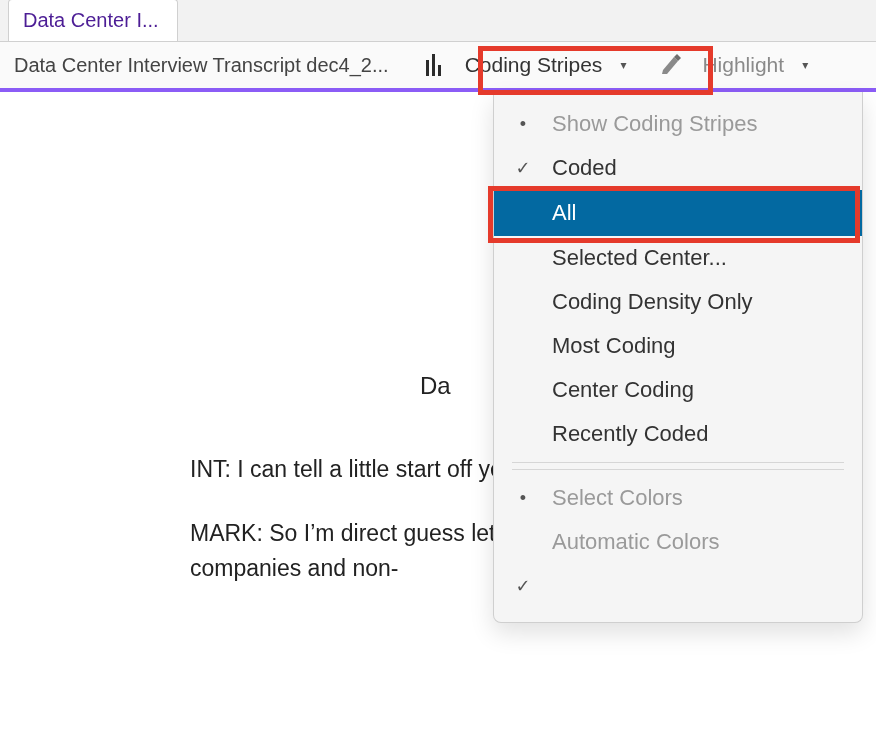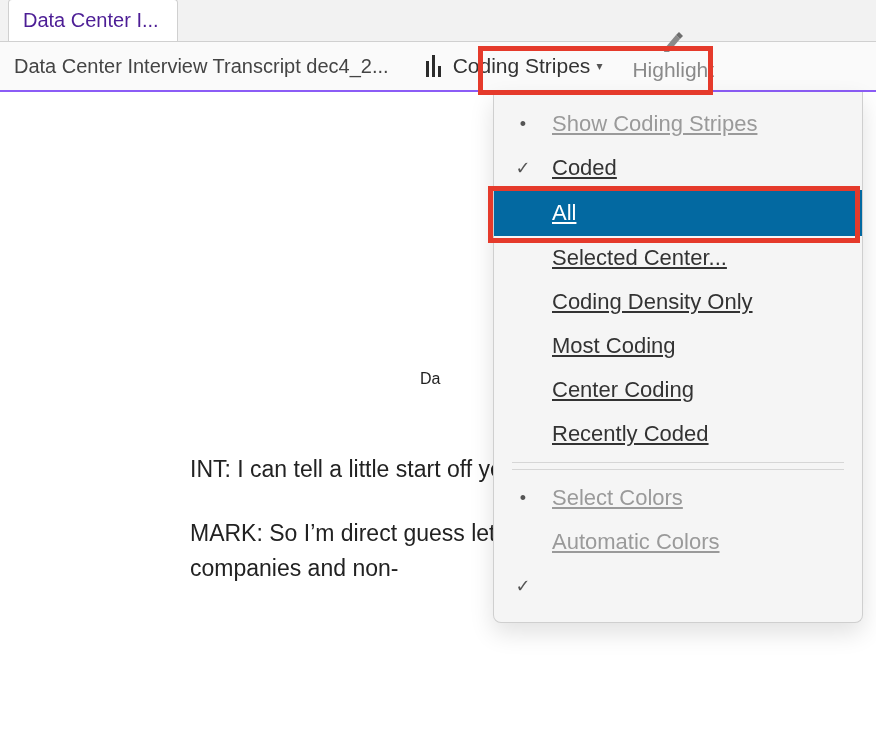--- a/index.html
+++ b/index.html
@@ -37,59 +37,59 @@
     overflow: hidden;
     text-overflow: ellipsis;
   }
 
   
   .toolbar {
     display: flex;
     align-items: center;
     height: 50px;
     background: #fafafa;
-    border-bottom: 2px solid #8b5cf6;
+    border-bottom: 4px solid #8b5cf6;
     padding: 0 10px;
     gap: 10px;
     font-size: 20px;
     color: #444;
     position: relative;
   }
   .doc-title {
     flex: 0 1 auto;
     max-width: 430px;
     white-space: nowrap;
     overflow: hidden;
     text-overflow: ellipsis;
     padding: 6px 4px;
   }
 
   .toolbar-btn {
     display: inline-flex;
     align-items: center;
     padding: 6px 10px;
-    gap: 4px;
+    gap: 16px;
     color: #333;
     cursor: default;
     font-size: 21px;
     white-space: nowrap;
   }
   .toolbar-btn .icon-slot {
     width: 30px;
     height: 22px;
     display: inline-flex;
     align-items: center;
     justify-content: center;
   }
   .toolbar-btn .caret {
     font-size: 12px;
     color: #555;
     margin-left: 2px;
   }
-  .toolbar-btn.highlight-btn { color: #8a8a8a; flex-direction: column; }
+  .toolbar-btn.highlight-btn { color: #8a8a8a; }
 
   
   .red-box {
     position: absolute;
     border: 5px solid #e53a2b;
     pointer-events: none;
     z-index: 50;
   }
   .red-box.btn-box {
     left: 478px;
@@ -115,21 +115,21 @@
     padding: 280px 40px 0 190px;
     font-size: 23px;
     line-height: 1.55;
     color: #222;
     overflow: hidden;
   }
   .doc-area .doc-heading {
     position: absolute;
     top: 275px;
     left: 420px;
-    font-size: 16px;
+    font-size: 24px;
     text-align: center;
   }
   .doc-area p {
     margin-bottom: 28px;
   }
   .doc-area p.first-block { margin-top: 80px; }
 
   
   .menu {
     position: absolute;
@@ -154,21 +154,20 @@
   }
   .menu .item .mark {
     width: 58px;
     text-align: center;
     font-size: 18px;
     color: #555;
   }
   .menu .item .label {
     flex: 1;
     white-space: nowrap;
-    text-decoration: underline;
   }
   .menu .item.disabled { color: #9a9a9a; }
   .menu .item.header-dim { color: #9a9a9a; }
   .menu .item.highlighted {
     background: #0369a1;
     color: #ffffff;
     height: 46px;
   }
   .menu hr {
     border: none;

